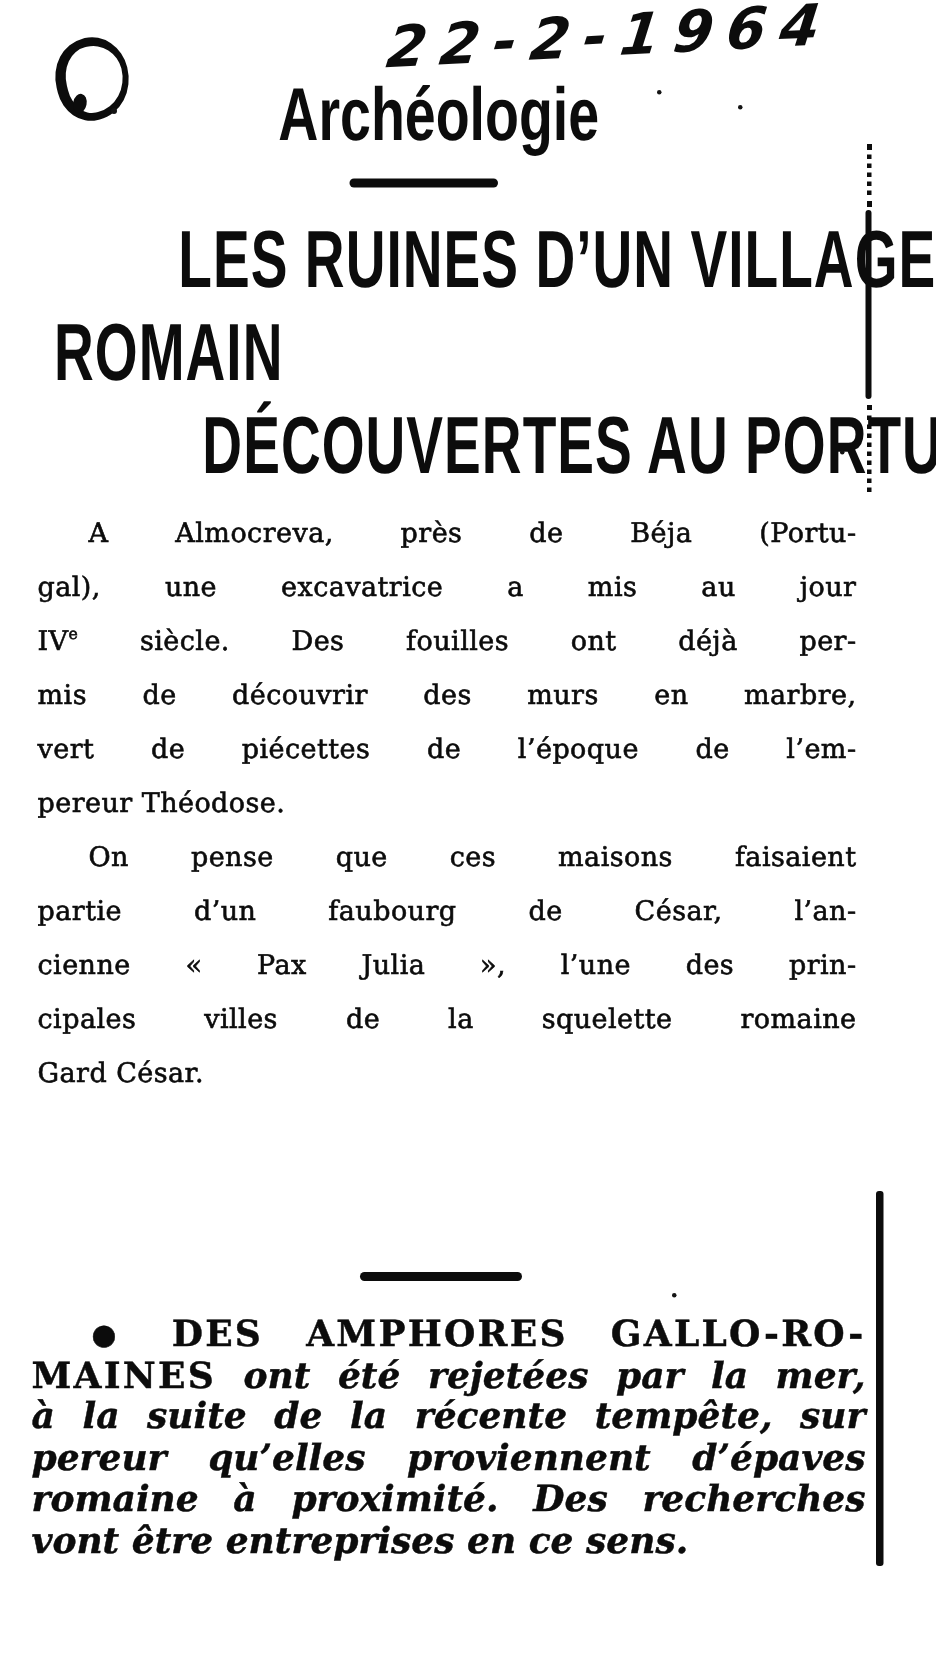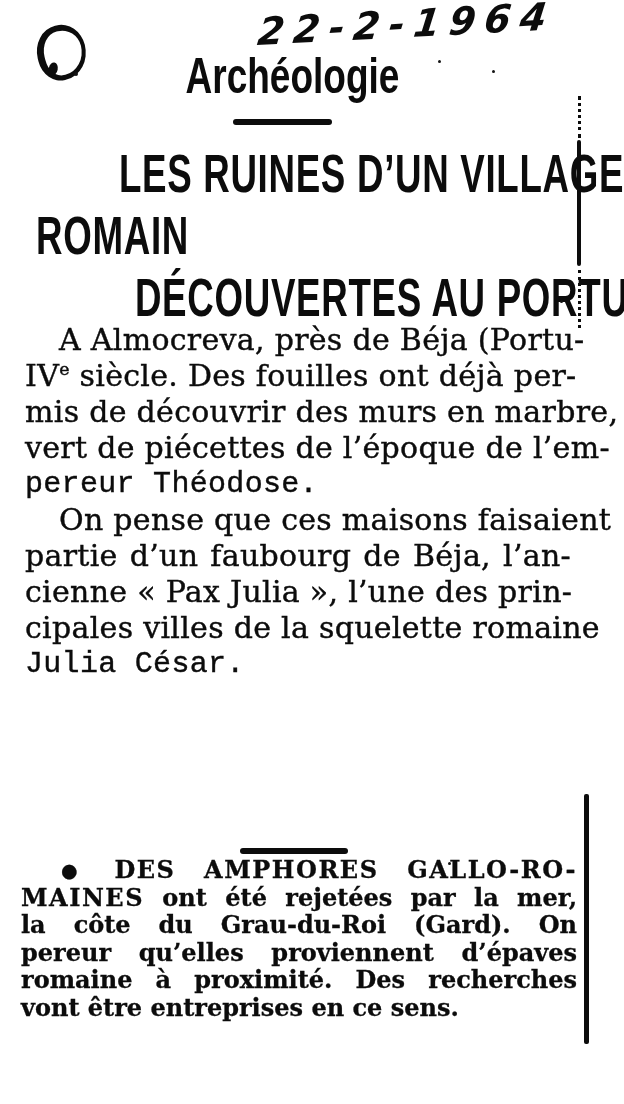--- a/index.html
+++ b/index.html
@@ -53,43 +53,43 @@
   .hline{height:62px;}
   .hline span{
     display:inline-block;white-space:nowrap;
     font-family:"Liberation Sans", sans-serif;font-weight:bold;
     font-size:54px;line-height:62px;letter-spacing:1px;
     transform:scaleX(0.68);transform-origin:50% 50%;
   }
 
   
   .article{
-    position:absolute;left:25px;top:322px;width:546px;
-    font-size:30px;letter-spacing:0.3px;
+    position:absolute;left:25px;top:338px;width:546px;
+    font-size:18px;letter-spacing:0.3px;
     -webkit-text-stroke:0.4px #0c0c0c;
   }
   .jline{height:36px;line-height:36px;text-align:justify;text-align-last:justify;white-space:nowrap;}
-  .jline.lastline{text-align-last:left;font-family:Liberation Mono, monospace;}
+  .jline.lastline{text-align-last:left;}
   .jline.indent{text-indent:34px;}
   .article sup,.brief sup{font-size:0.58em;vertical-align:super;line-height:0;}
 
   
   .section-rule{position:absolute;left:240px;top:848px;width:108px;height:6px;background:#0c0c0c;border-radius:3px;}
 
   
   .brief{
-    position:absolute;left:21px;top:856px;width:556px;
+    position:absolute;left:21px;top:875px;width:556px;
     font-size:24px;font-weight:bold;
     -webkit-text-stroke:0.3px #0c0c0c;
   }
   .bline{height:27.5px;line-height:27.5px;text-align:justify;text-align-last:justify;white-space:nowrap;}
   .bline.lastline{text-align-last:left;}
   .bline.bindent{padding-left:40px;}
   .bline .caps{font-style:normal;letter-spacing:1.5px;}
-  .bline .bit{}
+  .bline .bit{font-style:italic;}
   .bline .bullet{font-style:normal;font-size:19px;margin-right:18px;vertical-align:1px;}
 
   
   .rule-top-dots{position:absolute;left:578px;top:96px;height:42px;width:0;border-left:3px dotted #0c0c0c;}
   .rule-top-solid{position:absolute;left:577px;top:140px;width:4px;height:126px;background:#0c0c0c;border-radius:2px;}
   .rule-top-fade{position:absolute;left:578px;top:270px;height:58px;width:0;border-left:3px dotted #0c0c0c;}
   .rule-bottom{position:absolute;left:584px;top:794px;width:5px;height:250px;background:#0c0c0c;border-radius:2px;}
 
   
   .speck{position:absolute;width:3px;height:3px;background:#141414;border-radius:50%;}
@@ -109,37 +109,38 @@
   <div class="kicker-rule"></div>
 
   <div class="headline">
     <div class="hline"><span>LES RUINES D’UN VILLAGE</span></div>
     <div class="hline"><span>ROMAIN</span></div>
     <div class="hline"><span>DÉCOUVERTES AU PORTUGAL</span></div>
   </div>
 
   <div class="article">
       <div class="jline indent">A Almocreva, près de Béja (Portu-</div>
+      <div class="jline">gal), une excavatrice a mis au jour</div>
       <div class="jline">IV<sup>e</sup> siècle. Des fouilles ont déjà per-</div>
       <div class="jline">mis de découvrir des murs en marbre,</div>
       <div class="jline">vert de piécettes de l’époque de l’em-</div>
       <div class="jline lastline">pereur Théodose.</div>
       <div class="jline indent">On pense que ces maisons faisaient</div>
-      <div class="jline">partie d’un faubourg de Béja, l’an-</div>
+      <div class="jline">partie d’un faubourg de César, l’an-</div>
       <div class="jline">cienne « Pax Julia », l’une des prin-</div>
       <div class="jline">cipales villes de la squelette romaine</div>
-      <div class="jline lastline">Julia César.</div>
+      <div class="jline lastline">Gard César.</div>
     </div>
 
   <div class="section-rule"></div>
 
   <div class="brief">
       <div class="bline bindent"><span class="bullet">●</span><span class="caps">DES AMPHORES GALLO-RO-</span></div>
       <div class="bline"><span class="caps">MAINES</span><span class="bit"> ont été rejetées par la mer,</span></div>
-      <div class="bline"><span class="bit">la côte du Grau-du-Roi (Gard). On</span></div>
+      <div class="bline"><span class="bit">à la suite de la récente tempête, sur</span></div>
       <div class="bline"><span class="bit">pereur qu’elles proviennent d’épaves</span></div>
       <div class="bline"><span class="bit">romaine à proximité. Des recherches</span></div>
       <div class="bline lastline"><span class="bit">vont être entreprises en ce sens.</span></div>
     </div>
 
   <div class="rule-top-dots"></div>
   <div class="rule-top-solid"></div>
   <div class="rule-top-fade"></div>
   <div class="rule-bottom"></div>
 

